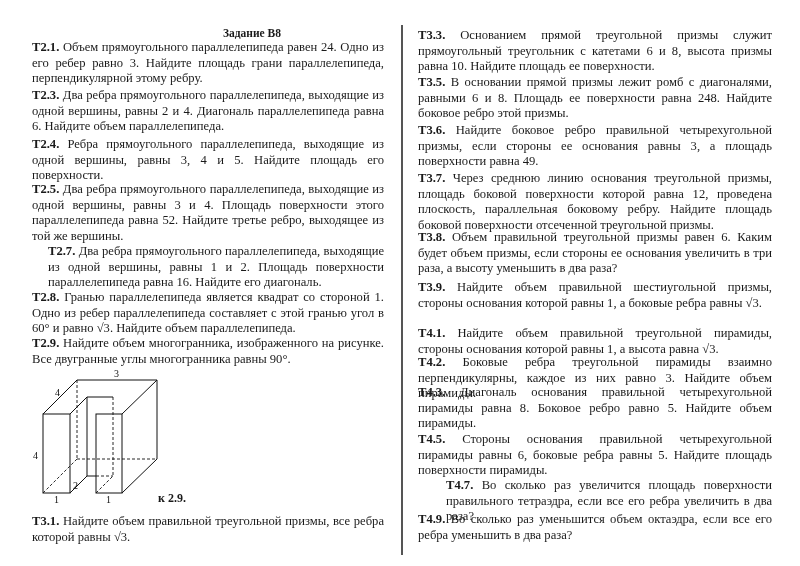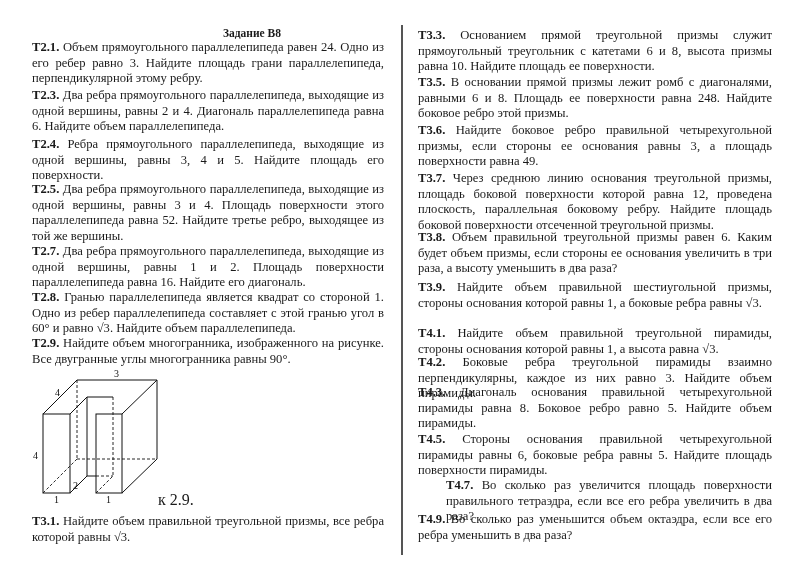--- a/index.html
+++ b/index.html
@@ -30,21 +30,21 @@
   }
   .figure {
     position: absolute; left: 20px; top: 366px; width: 180px; height: 140px;
   }
   .figure svg { width: 180px; height: 140px; }
   .fig-lbl {
     font-family: "Liberation Serif", "DejaVu Serif", serif; font-size: 10px; fill: #111;
   }
   .caption {
     position: absolute; left: 158px; top: 491px;
-    font-family: "Liberation Serif", "DejaVu Serif", serif; font-size: 16px; font-weight: normal;
+    font-family: "Liberation Serif", "DejaVu Serif", serif; font-size: 12px; font-weight: bold;
   }
 </style>
 </head>
 <body>
 
 <div class="title">Задание В8</div>
 
 <div class="col col-left">
   <div class="task" style="top:40px;">
     <span class="label">Т2.1.</span>
@@ -55,21 +55,21 @@
     <span>Два ребра прямоугольного параллелепипеда, выходящие из одной вершины, равны 2 и 4. Диагональ параллелепипеда равна 6. Найдите объем параллелепипеда.</span>
   </div>
   <div class="task" style="top:137px;">
     <span class="label">Т2.4.</span>
     <span>Ребра прямоугольного параллелепипеда, выходящие из одной вершины, равны 3, 4 и 5. Найдите площадь его поверхности.</span>
   </div>
   <div class="task" style="top:182px;">
     <span class="label">Т2.5.</span>
     <span>Два ребра прямоугольного параллелепипеда, выходящие из одной вершины, равны 3 и 4. Площадь поверхности этого параллелепипеда равна 52. Найдите третье ребро, выходящее из той же вершины.</span>
   </div>
-  <div class="task" style="top:244px;">
+  <div class="task" style="top:244px;margin-left:16px;">
     <span class="label">Т2.7.</span>
     <span>Два ребра прямоугольного параллелепипеда, выходящие из одной вершины, равны 1 и 2. Площадь поверхности параллелепипеда равна 16. Найдите его диагональ.</span>
   </div>
   <div class="task" style="top:290px;">
     <span class="label">Т2.8.</span>
     <span>Гранью параллелепипеда является квадрат со стороной 1. Одно из ребер параллелепипеда составляет с этой гранью угол в 60° и равно √3. Найдите объем параллелепипеда.</span>
   </div>
   <div class="task" style="top:336px;">
     <span class="label">Т2.9.</span>
     <span>Найдите объем многогранника, изображенного на рисунке. Все двугранные углы многогранника равны 90°.</span>

